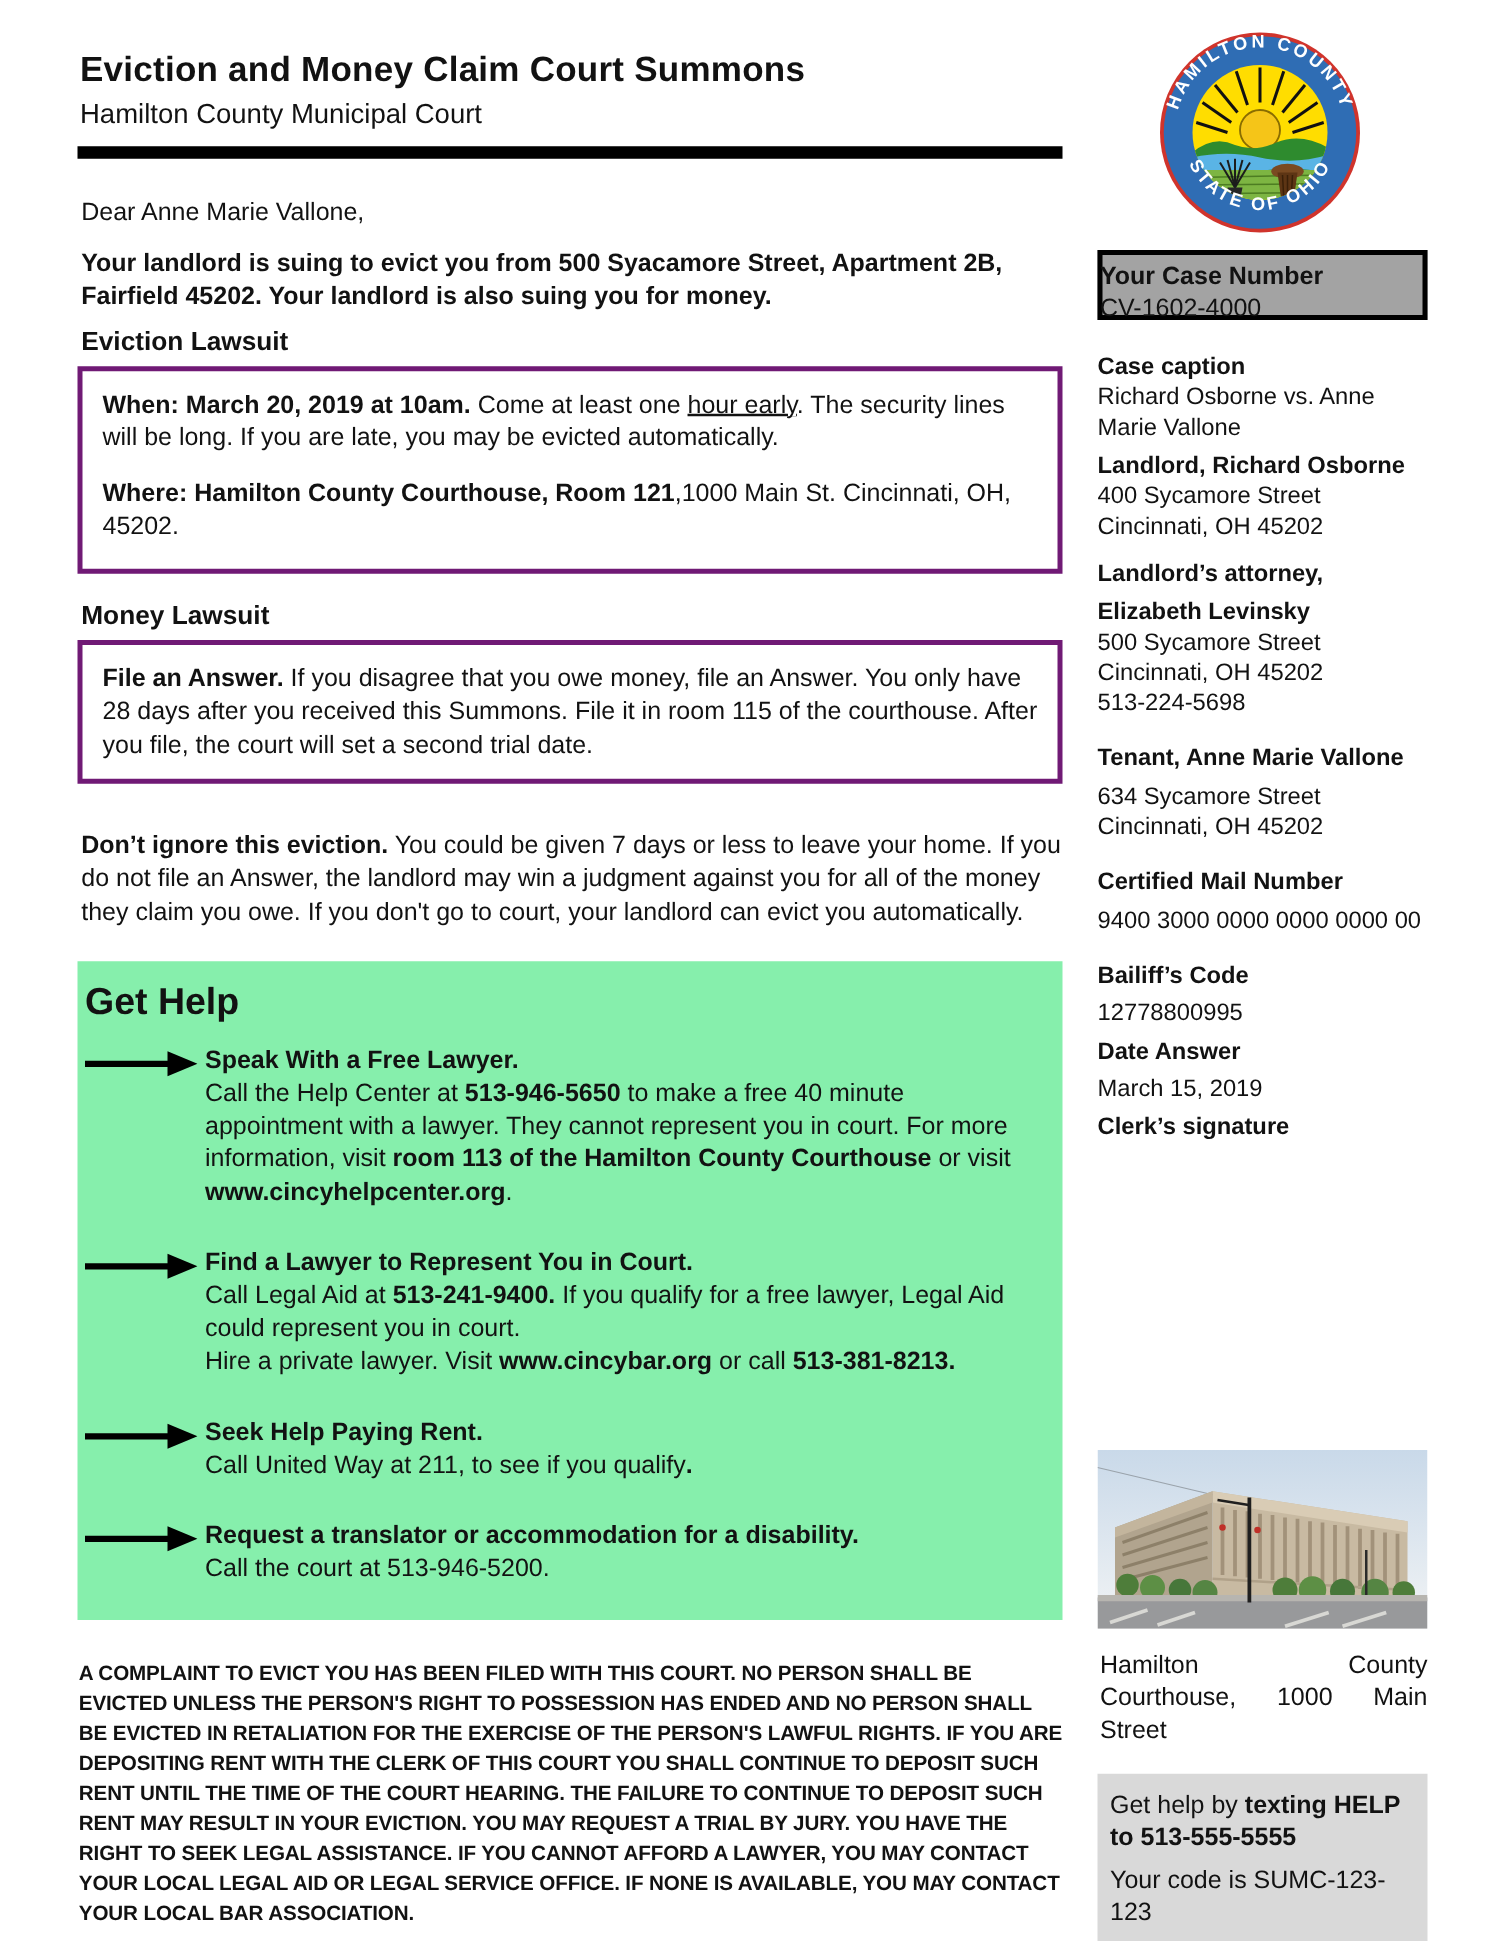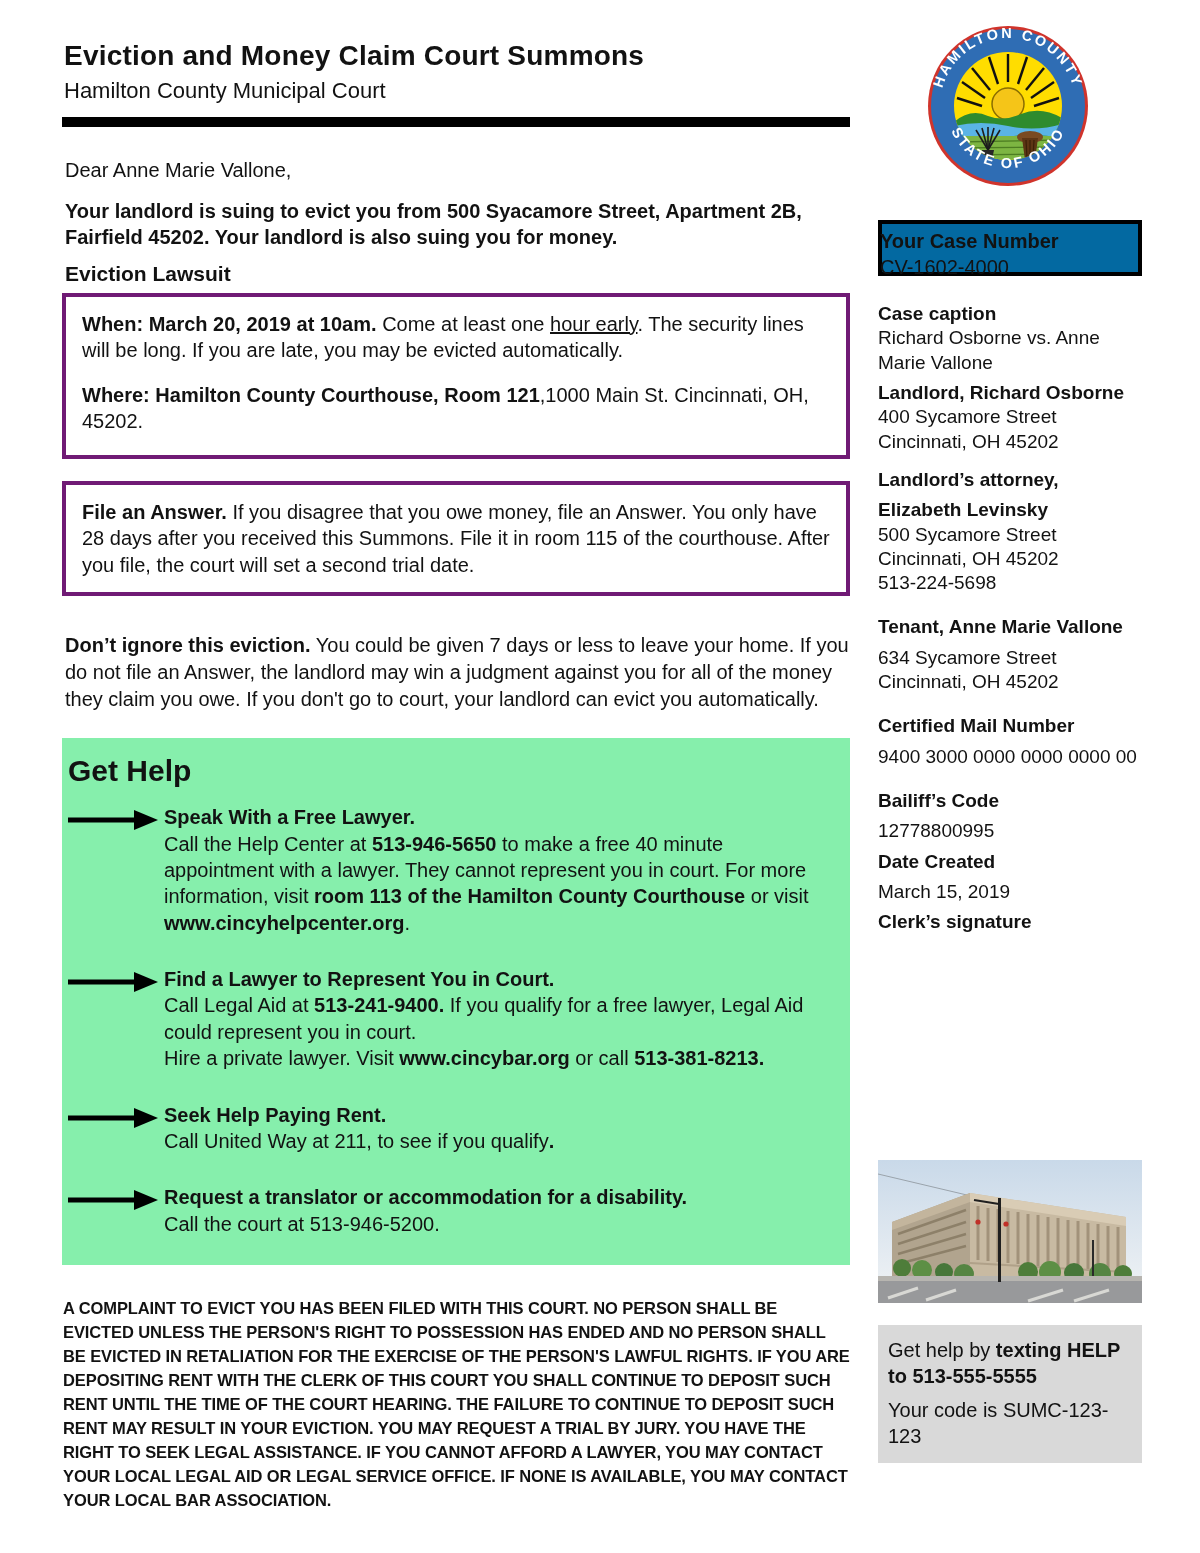--- a/index.html
+++ b/index.html
@@ -30,21 +30,21 @@
   .help-item { display:flex; margin:16px 0 30px 0; }
   .help-item:last-child { margin-bottom:4px; }
   .arrow-cell { flex:none; width:98px; padding-top:4px; }
   .item-body { font-size:20px; line-height:1.32; flex:1; padding-right:14px; }
   .item-title { font-weight:bold; }
   .legal { font-size:16.5px; font-weight:bold; line-height:1.45; margin:32px 0 0 1px; letter-spacing:-.1px; }
   
   .right-col { position:absolute; left:878px; top:24px; width:264px; font-size:19px; line-height:1.28; }
   .seal-wrap { width:164px; height:164px; margin:0 0 0 48px; }
   .case-box {
-    margin-top:32px; background:#0369a1; border:4px solid #000;
+    margin-top:12px; background:#a3a3a3; border:4px solid #000;
     height:56px; padding:5px 8px 0 5px; overflow:visible; position:relative;
   }
   .case-box .cb-label { font-weight:bold; font-size:20px; margin-left:-7px; white-space:nowrap; }
   .case-box .cb-value { font-size:20px; margin-left:-7px; white-space:nowrap; }
   .rfield { margin:0; }
   .rlabel { font-weight:bold; }
   .mt6 { margin-top:6px; } .mt14 { margin-top:14px; }
   .mt20 { margin-top:20px; } .mt26 { margin-top:26px; }
   .right-bottom { position:absolute; left:0; top:1136px; width:264px; }
   .photo { display:block; width:264px; height:143px; }
@@ -66,20 +66,21 @@
 
     <p class="salutation">Dear Anne Marie Vallone,</p>
     <p class="lead">Your landlord is suing to evict you from 500 Syacamore Street, Apartment 2B, Fairfield 45202. Your landlord is also suing you for money.</p>
 
     <div class="section-h">Eviction Lawsuit</div>
     <div class="law-box box-when">
       <p><b>When: March 20, 2019 at 10am.</b><span> Come at least one </span><u class="early">hour early</u><span>. The security lines will be long. If you are late, you may be evicted automatically.</span></p>
       <p><b>Where: Hamilton County Courthouse, Room 121</b><span>,1000 Main St. Cincinnati, OH, 45202.</span></p>
     </div>
 
+    <div class="section-h">Money Lawsuit</div>
     <div class="law-box box-answer">
       <p><b>File an Answer.</b><span> If you disagree that you owe money, file an Answer. You only have 28 days after you received this Summons. File it in room 115 of the courthouse. After you file, the court will set a second trial date.</span></p>
     </div>
 
     <p class="warning"><b>Don’t ignore this eviction.</b><span> You could be given 7 days or less to leave your home. If you do not file an Answer, the landlord may win a judgment against you for all of the money they claim you owe. If you don't go to court, your landlord can evict you automatically.</span></p>
 
     <div class="get-help">
       <div class="get-help-h">Get Help</div>
 
       <div class="help-item">
@@ -233,21 +234,21 @@
       <div class="rlabel">Certified Mail Number</div>
       <div class="mt6">9400 3000 0000 0000 0000 00</div>
     </div>
 
     <div class="rfield mt20">
       <div class="rlabel">Bailiff’s Code</div>
       <div class="mt6">12778800995</div>
     </div>
 
     <div class="rfield mt6">
-      <div class="rlabel">Date Created</div>
+      <div class="rlabel">Date Answer</div>
       <div class="mt6">March 15, 2019</div>
     </div>
 
     <div class="rfield mt6">
       <div class="rlabel">Clerk’s signature</div>
     </div>
 
     <div class="right-bottom">
       <svg class="photo" viewBox="0 0 264 143">
         <defs>
@@ -310,20 +311,21 @@
             <line x1="196" y1="141" x2="231" y2="130"></line>
         </g>
 
         <rect x="120" y="38" width="3" height="84" fill="#1f1f1f"></rect>
         <line x1="121" y1="44" x2="96" y2="40" stroke="#1f1f1f" stroke-width="2"></line>
         <circle cx="100" cy="62" r="2.6" fill="#c03028"></circle>
           <circle cx="128" cy="64" r="2.6" fill="#c03028"></circle>
         <rect x="214" y="80" width="2" height="36" fill="#2a2a2a"></rect>
       </svg>
 
+      <div class="photo-caption">Hamilton County Courthouse, 1000 Main Street</div>
 
       <div class="text-box">
         <p><span>Get help by </span><b>texting HELP to 513-555-5555</b></p>
         <p>Your code is SUMC-123-123</p>
       </div>
     </div>
 
   </div>
 </div>
 

